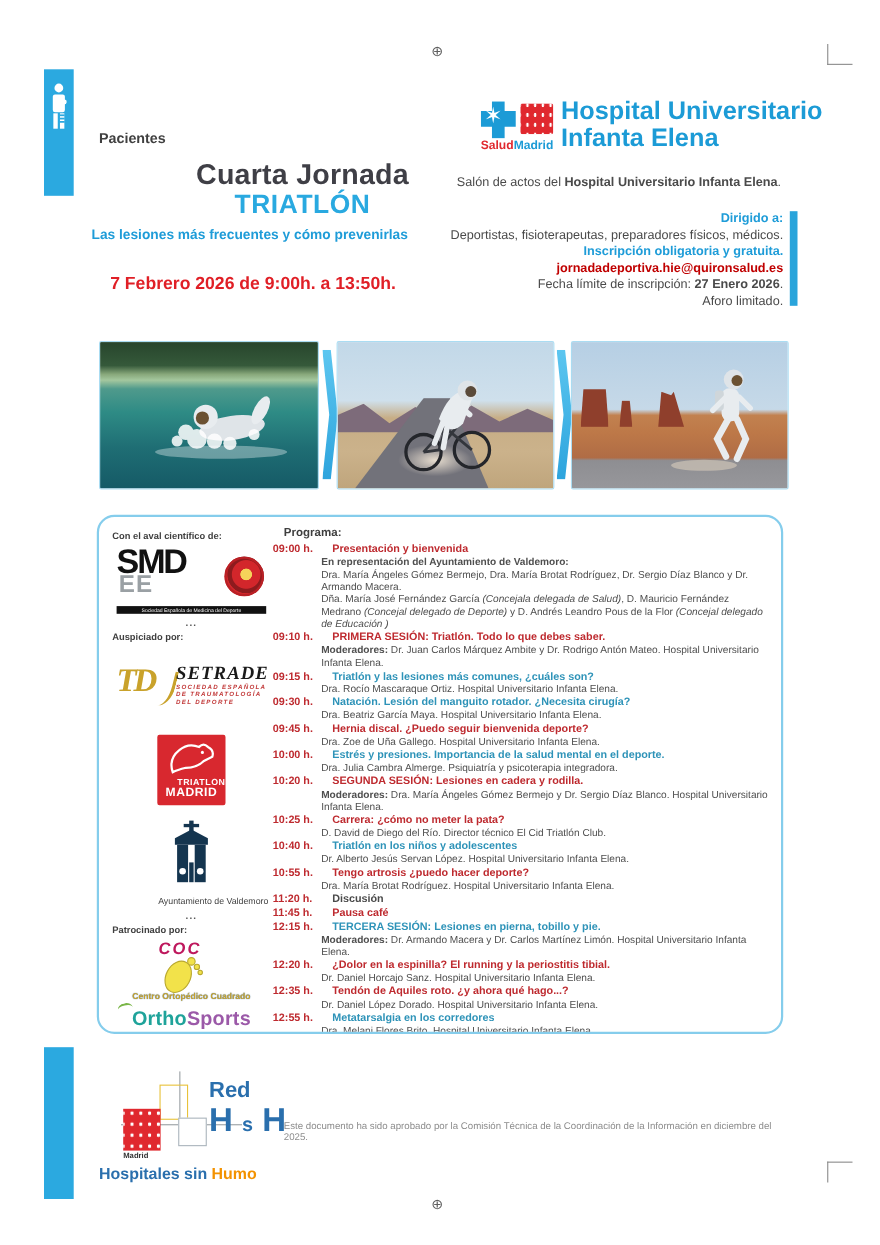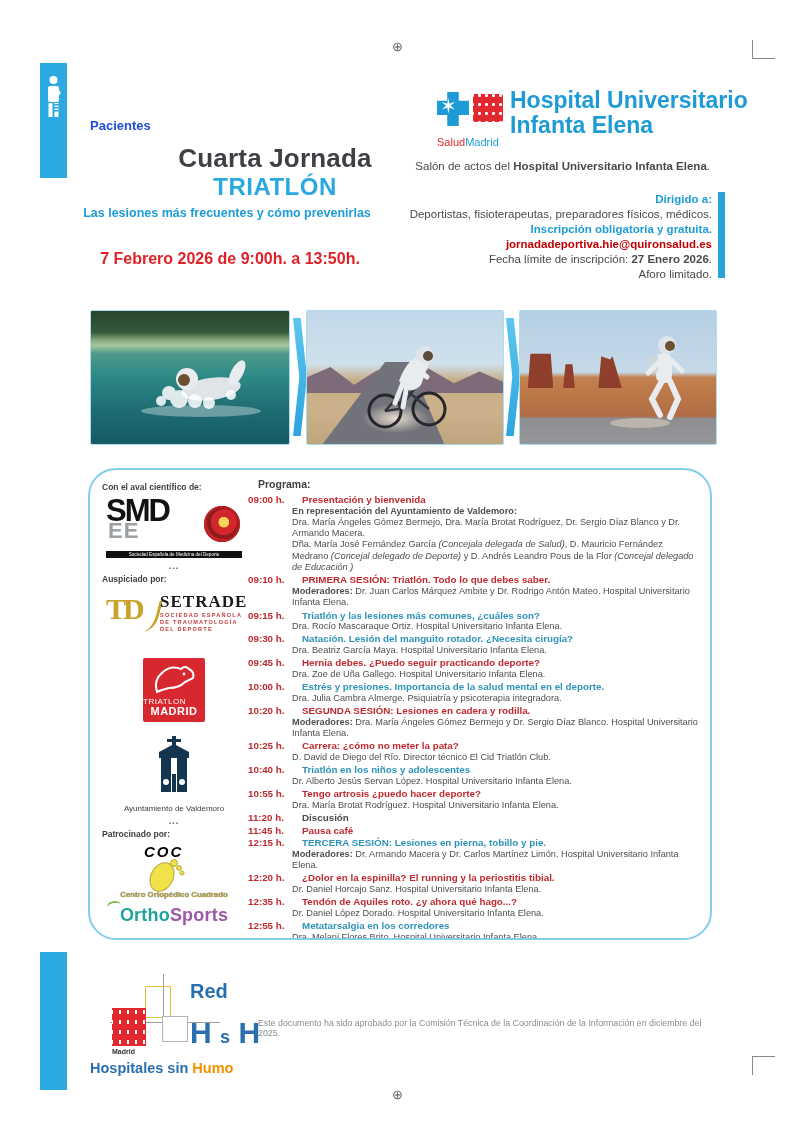--- a/index.html
+++ b/index.html
@@ -12,34 +12,34 @@
   .cropcorner{position:absolute;width:22px;height:18px;}
   .cropcorner.tr{border-left:1px solid #8a8a8a;border-bottom:1px solid #8a8a8a;}
   .cropcorner.br{border-left:1px solid #8a8a8a;border-top:1px solid #8a8a8a;}
 
   
   .blue-bar-top{left:40px;top:63px;width:27px;height:115px;background:#2BA9E0;}
   .blue-bar-bottom{left:40px;top:952px;width:27px;height:138px;background:#2BA9E0;}
   .patient-icon{position:absolute;left:5px;top:12px;}
 
   
-  .pacientes{left:90px;top:118px;font-size:13px;font-weight:bold;color:#1d4ed8;}
+  .pacientes{left:90px;top:118px;font-size:13px;font-weight:bold;color:#404040;}
   .title1{left:150px;top:143px;width:250px;text-align:center;font-size:26px;font-weight:bold;color:#3f3f46;letter-spacing:.2px;}
   .title2{left:150px;top:173px;width:250px;text-align:center;font-size:24px;font-weight:bold;color:#29A9E0;letter-spacing:.5px;}
   .subtitle{left:82px;top:206px;width:290px;text-align:center;font-size:12.5px;font-weight:bold;color:#1E9CD8;}
   .dateline{left:85px;top:250px;width:290px;text-align:center;font-size:16px;font-weight:bold;color:#E01F26;}
 
   
   .salud-logo{left:437px;top:88px;width:70px;height:50px;}
   .salud-cross{position:absolute;left:0;top:4px;width:32px;height:34px;background:#1C9BD6;
      clip-path:polygon(32% 0,68% 0,68% 26%,100% 26%,100% 68%,68% 68%,68% 100%,32% 100%,32% 68%,0 68%,0 26%,32% 26%);}
   .salud-star{position:absolute;left:3px;top:8px;color:#fff;font-size:20px;line-height:20px;}
   .salud-flag{position:absolute;left:36px;top:6px;width:30px;height:28px;background:#E0282E;border-radius:2px;
      background-image:radial-gradient(#fff 1.2px,rgba(255,255,255,0) 1.4px);background-size:7px 9px;background-position:3px 6px;}
-  .salud-word{position:absolute;left:0px;top:48px;font-size:11px;font-weight:normal;}
+  .salud-word{position:absolute;left:0px;top:38px;font-size:11px;font-weight:bold;}
   .salud-word .w1{color:#E0282E;} .salud-word .w2{color:#1C9BD6;}
   .hosp-name{left:510px;top:88px;width:260px;font-size:23px;font-weight:bold;color:#1C9BD6;line-height:25px;}
 
   .venue{left:360px;top:160px;width:350px;text-align:right;font-size:11.5px;color:#4a4a4a;}
   .infoblock{left:330px;top:192px;width:382px;text-align:right;font-size:11.5px;line-height:15px;color:#4a4a4a;}
   .infoblock .blue{color:#1E9CD8;font-weight:bold;}
   .infoblock .redmail{color:#C00000;font-weight:bold;}
   .info-bar{left:718px;top:192px;width:7px;height:86px;background:#29A4DB;}
   .b{font-weight:bold;} .i{font-style:italic;}
 
@@ -54,48 +54,48 @@
         clip-path:polygon(8% 100%,70% 100%,52% 0,40% 0);}
   .dust2{position:absolute;left:28%;bottom:8%;width:34%;height:22%;background:radial-gradient(closest-side,#e7ddcf,rgba(231,221,207,0));}
   .mesa{position:absolute;background:#8f3f2c;}
   .mesa.m1{left:4%;top:30%;width:13%;height:28%;clip-path:polygon(0 100%,10% 8%,90% 8%,100% 100%);}
   .mesa.m2{left:22%;top:40%;width:6%;height:18%;clip-path:polygon(0 100%,20% 0,80% 0,100% 100%);}
   .mesa.m3{left:40%;top:34%;width:12%;height:24%;clip-path:polygon(0 100%,12% 0,50% 10%,60% 0,100% 100%);}
   .chevron{position:absolute;top:318px;width:14px;height:118px;background:linear-gradient(180deg,#5cc6f0,#2da4dd);
         clip-path:polygon(0 0,55% 0,100% 50%,55% 100%,0 100%,45% 50%);}
 
   
-  .progbox{left:88px;top:468px;width:624px;height:472px;border:2px solid #85CDEC;border-radius:28px;box-sizing:border-box;overflow:hidden;}
+  .progbox{left:88px;top:468px;width:624px;height:472px;border:2px solid #85CDEC;border-radius:16px;box-sizing:border-box;overflow:hidden;}
   .sidebar{position:absolute;left:10px;top:12px;width:148px;text-align:center;}
   .side-label{font-size:8.5px;font-weight:bold;color:#3f3f3f;text-align:left;margin:0 0 4px 2px;}
   .side-sep{font-size:9px;font-weight:bold;color:#555;letter-spacing:1px;margin:3px 0;}
 
   .smd{position:relative;width:136px;height:62px;margin:2px auto 0 auto;}
   .smd-smd{position:absolute;left:0;top:0;font-size:31px;font-weight:900;color:#111;letter-spacing:-2px;font-stretch:condensed;line-height:30px;}
   .smd-ee{position:absolute;left:2px;top:24px;font-size:22px;font-weight:900;color:#9aa0a4;letter-spacing:1px;line-height:22px;}
   .smd-swirl{position:absolute;right:2px;top:10px;width:36px;height:36px;border-radius:50%;
       background:radial-gradient(circle at 55% 45%,#f6d35a 0 18%,#d3262b 20% 45%,#8e1b1e 48% 60%,#d3262b 62% 100%);box-shadow:0 0 0 2px #b92025 inset;}
   .smd-cap{position:absolute;left:0;bottom:0;width:100%;background:#111;color:#fff;font-size:4.6px;line-height:7px;}
 
-  .setrade{position:relative;width:140px;height:58px;margin:6px auto 0 auto;text-align:left;}
+  .setrade{position:relative;width:140px;height:58px;margin:16px auto 0 auto;text-align:left;font-style:italic;}
   .set-td{position:absolute;left:2px;top:2px;font-family:"Liberation Serif",serif;font-size:30px;font-weight:bold;color:#C9A22B;letter-spacing:-3px;}
   .set-fig{position:absolute;left:34px;top:8px;width:18px;height:34px;border-right:3px solid #C9A22B;border-radius:0 0 60% 0;transform:rotate(14deg);}
   .set-name{position:absolute;left:56px;top:2px;font-family:"Liberation Serif",serif;font-size:17px;font-weight:bold;color:#1a1a1a;letter-spacing:1px;}
   .set-sub{position:absolute;left:56px;top:22px;font-size:5.6px;font-weight:bold;color:#C23A3A;letter-spacing:1.2px;line-height:7px;}
 
   .trimad{position:relative;width:62px;height:64px;margin:10px auto 0 auto;background:#D8282F;border-radius:2px;}
   .trimad svg{position:absolute;left:8px;top:4px;}
-  .trimad-t1{position:absolute;left:0;bottom:16px;width:100%;text-align:left;color:#fff;font-size:8px;font-weight:normal;letter-spacing:.5px;}
+  .trimad-t1{position:absolute;left:0;bottom:16px;width:100%;text-align:right;color:#fff;font-size:8px;font-weight:bold;letter-spacing:.5px;}
   .trimad-t2{position:absolute;left:0;bottom:5px;width:100%;text-align:center;color:#fff;font-size:11px;font-weight:900;letter-spacing:.5px;}
 
   .valdemoro{margin:12px auto 0 auto;width:60px;}
-  .vald-cap{font-size:8px;color:#3f3f3f;margin-top:4px;width:140px;margin-left:-40px;}
+  .vald-cap{font-size:8px;color:#3f3f3f;margin-top:4px;width:140px;margin-left:-40px;text-align:right;}
 
   .coc{position:relative;width:120px;height:56px;margin:4px auto 0 auto;}
-  .coc-txt{position:absolute;left:30px;top:0;font-size:15px;font-weight:bold;color:#000000;font-style:italic;letter-spacing:2px;}
+  .coc-txt{position:absolute;left:30px;top:0;font-size:15px;font-weight:bold;color:#be185d;font-style:italic;letter-spacing:2px;}
   .coc-cap{position:absolute;left:0;bottom:0;width:100%;font-size:7.8px;font-weight:bold;color:#C9A22B;text-shadow:0 0 1px #2f6db0;}
 
   .ortho{margin:6px auto 0 auto;font-size:18px;font-weight:bold;letter-spacing:.2px;position:relative;width:130px;}
   .ortho .o1{color:#1fa39a;} .ortho .o2{color:#9b59a8;}
   .ortho-swoosh{position:absolute;left:-2px;top:-4px;width:14px;height:8px;border-top:2.5px solid #7ab648;border-radius:50%;transform:rotate(-12deg);}
 
   .progcol{position:absolute;left:158px;top:8px;width:452px;}
   .prog-heading{font-size:10.5px;font-weight:bold;color:#3f3f3f;margin:0 0 4px 10px;}
   .prog-item{margin-bottom:1px;}
   .prog-head{display:flex;line-height:11.6px;gap:10px;}
@@ -107,21 +107,21 @@
   
   .hsh{left:90px;top:952px;width:230px;height:120px;margin-top:22px;}
   .hsh-grayline-v{position:absolute;left:73px;top:0;width:1px;height:46px;background:#9aa0a4;}
   .hsh-grayline-h{position:absolute;left:20px;top:48px;width:110px;height:1px;background:#9aa0a4;}
   .hsh-yellow{position:absolute;left:55px;top:12px;width:24px;height:30px;border:1.5px solid #E8C23A;}
   .hsh-graybox{position:absolute;left:72px;top:42px;width:24px;height:24px;border:1.5px solid #aab4bc;background:#fff;}
   .hsh-red{position:absolute;left:22px;top:34px;width:34px;height:38px;background:#E0282E;
       background-image:radial-gradient(#fff 1.3px,rgba(255,255,255,0) 1.5px);background-size:8px 10px;background-position:4px 9px;}
   .hsh-madrid{position:absolute;left:22px;top:74px;font-size:7px;font-weight:bold;color:#333;}
   .hsh-redword{position:absolute;left:100px;top:6px;font-size:20px;font-weight:bold;color:#2A6FAD;}
-  .hsh-hsh{position:absolute;left:100px;top:44px;font-size:30px;font-weight:bold;color:#2A6FAD;line-height:30px;}
+  .hsh-hsh{position:absolute;left:100px;top:30px;font-size:30px;font-weight:bold;color:#2A6FAD;line-height:30px;}
   .hsh-hsh .s{font-size:18px;}
   .hsh-line{position:absolute;left:0px;top:86px;font-size:14.5px;font-weight:bold;white-space:nowrap;}
   .hsh-line .p1{color:#2A6FAD;} .hsh-line .p2{color:#F39200;}
   .approval{left:258px;top:1018px;width:455px;font-size:8.8px;color:#8c8c8c;}
 </style>
 </head>
 <body>
 
 <div class="page">
 
@@ -318,21 +318,21 @@
           <div class="prog-item">
             <div class="prog-head">
               <span class="prog-time">09:30 h.</span>
               <span class="prog-title c-teal">Natación. Lesión del manguito rotador. ¿Necesita cirugía?</span>
             </div>
             <div class="prog-detail"><span>Dra. Beatriz García Maya. Hospital Universitario Infanta Elena.</span></div>
           </div>
           <div class="prog-item">
             <div class="prog-head">
               <span class="prog-time">09:45 h.</span>
-              <span class="prog-title c-red">Hernia debes. ¿Puedo seguir practicando deporte?</span>
+              <span class="prog-title c-red">Hernia discal. ¿Puedo seguir bienvenida deporte?</span>
             </div>
             <div class="prog-detail"><span>Dra. Zoe de Uña Gallego. Hospital Universitario Infanta Elena.</span></div>
           </div>
           <div class="prog-item">
             <div class="prog-head">
               <span class="prog-time">10:00 h.</span>
               <span class="prog-title c-teal">Estrés y presiones. Importancia de la salud mental en el deporte.</span>
             </div>
             <div class="prog-detail"><span>Dra. Julia Cambra Almerge. Psiquiatría y psicoterapia integradora.</span></div>
           </div>

